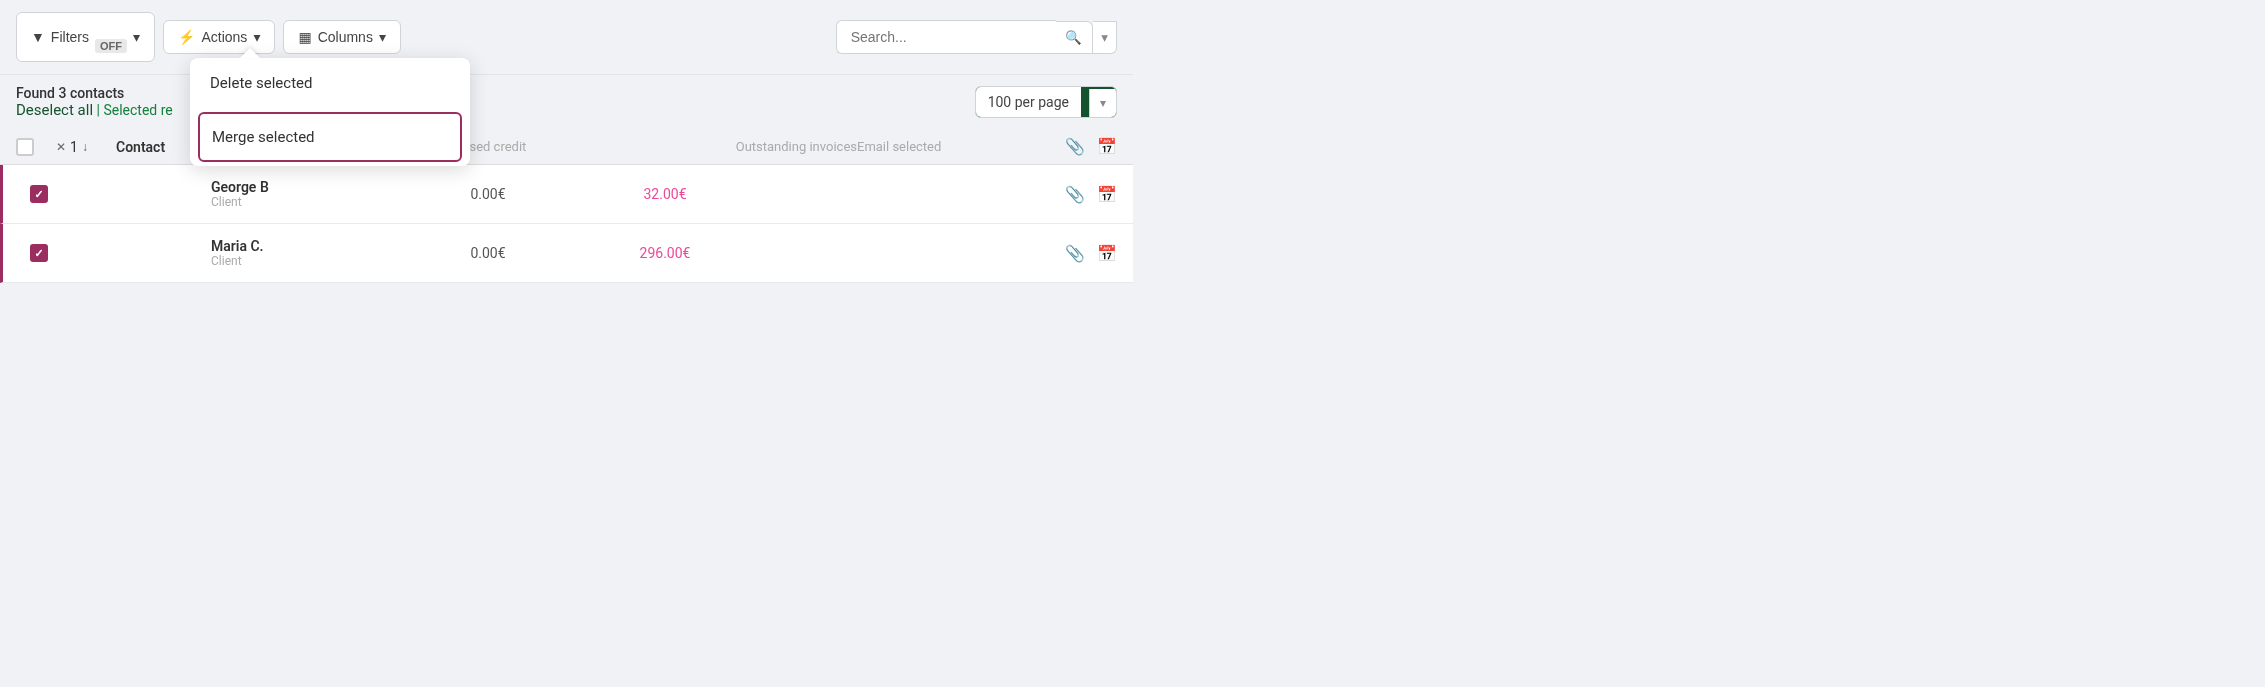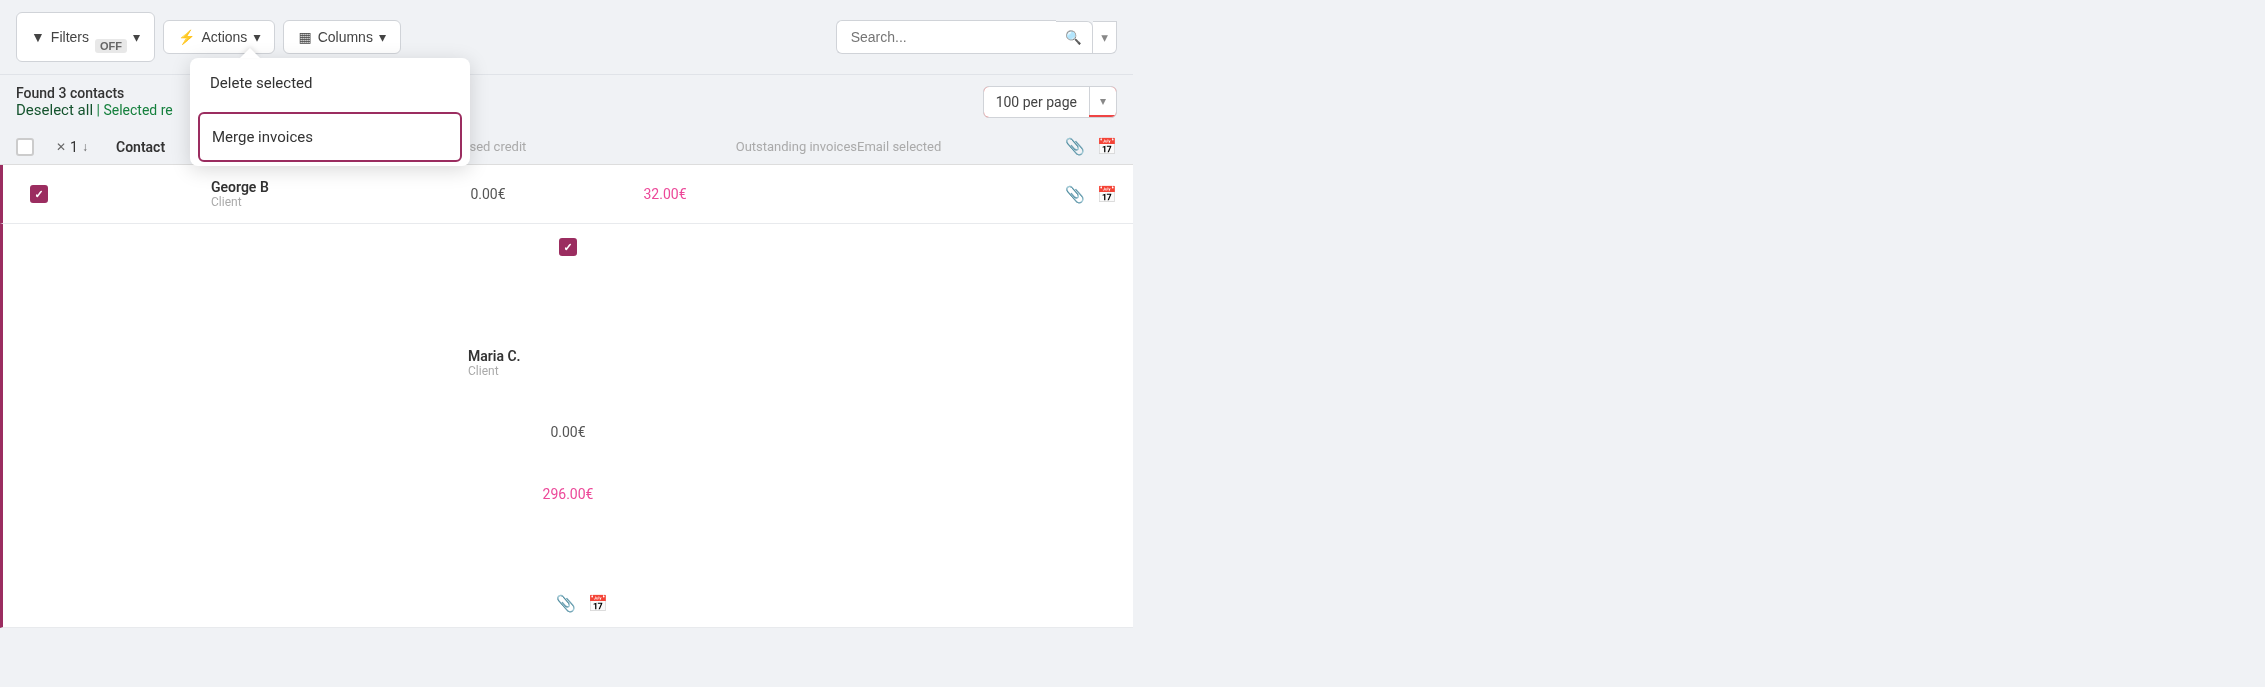--- a/index.html
+++ b/index.html
@@ -99,25 +99,25 @@
       font-size: 15px;
       margin-top: 2px;
     }
     .selected-info {
       color: #15803d;
       font-size: 14px;
     }
     .per-page-select {
       margin-left: auto;
       display: flex;
-      align-items: flex-start;
-      gap: 0;
+      align-items: flex-end;
+      gap: 8px;
       border: 1px solid #d0d3d8;
       border-radius: 6px;
-      background: #ef4444;
+      background: #14532d;
       overflow: hidden;
     }
     .per-page-label {
       padding: 7px 12px;
       font-size: 14px;
       color: #444;
       border: none;
       background: white;
     }
     .per-page-arrow {
@@ -303,21 +303,21 @@
         <span>▾</span>
       </button>
     </div>
 
     <div class="dropdown-menu">
       <div class="dropdown-arrow"></div>
       <div class="dropdown-item">
         <span>Delete selected</span>
       </div>
       <div class="dropdown-item highlighted">
-        <span>Merge invoices</span>
+        <span>Merge selected</span>
       </div>
     </div>
   </div>
 
   <div class="info-bar">
     <div>
       <div class="found-contacts">Found 3 contacts</div>
       <div>
         <span class="deselect-all">Deselect all</span>
         <span class="selected-info">| Selected re</span>
@@ -359,21 +359,21 @@
     </div>
     <div class="amount-cell">0.00€</div>
     <div class="outstanding-cell">32.00€</div>
     <div class="email-cell"></div>
     <div class="action-icons">
       <span class="action-icon">📎</span>
       <span class="action-icon">📅</span>
     </div>
   </div>
 
-  <div class="table-row selected" style="border-left: 3px solid #9b2d60; flex-direction: column;">
+  <div class="table-row selected" style="border-left: 3px solid #9b2d60;">
     <div class="checkbox-cell">
       <div class="checkbox checked"></div>
     </div>
     <div style="width:60px;"></div>
     <div class="contact-cell">
       <div class="contact-name">Maria C.</div>
       <div class="contact-type">Client</div>
     </div>
     <div class="amount-cell">0.00€</div>
     <div class="outstanding-cell">296.00€</div>

